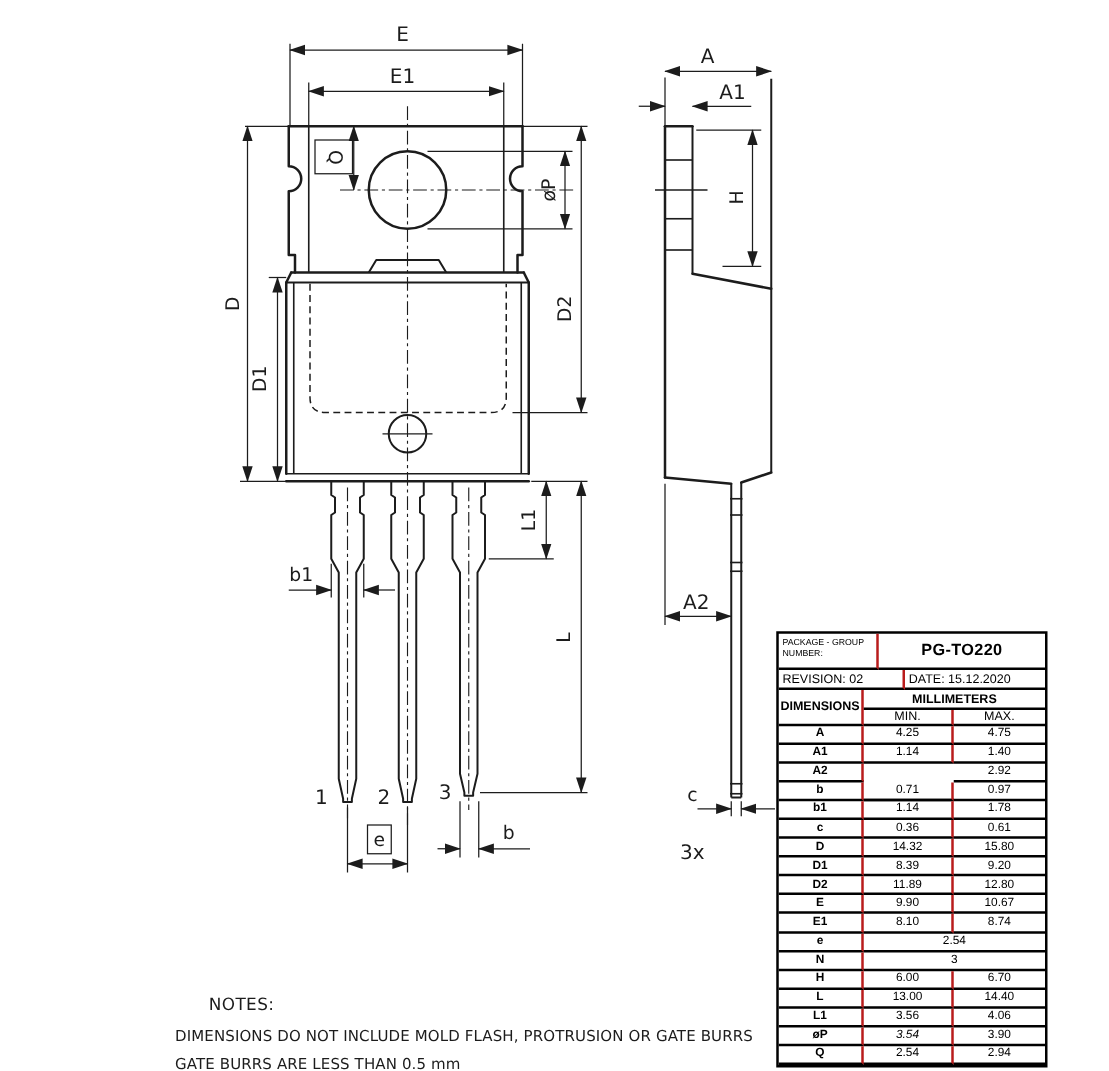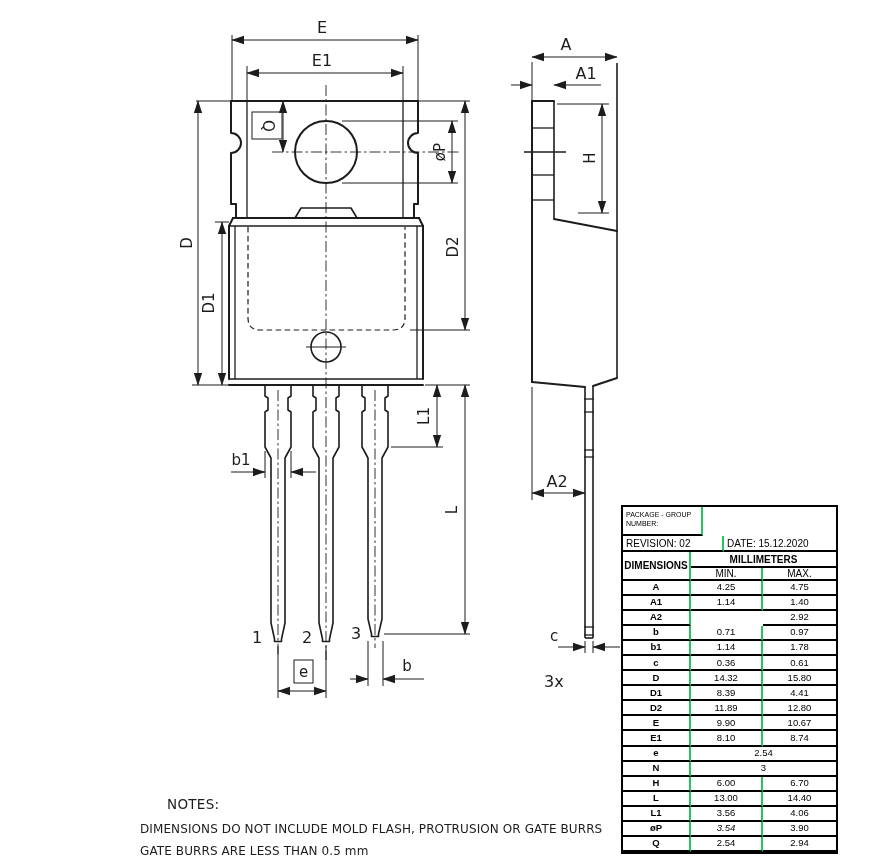--- a/index.html
+++ b/index.html
@@ -20,21 +20,21 @@
   .lblS{font-family:"DejaVu Sans",sans-serif;font-size:16px;fill:#1c1c1c;}
 
   
   #dim-grid{position:absolute;left:621px;top:505px;width:217px;height:349px;
     box-sizing:border-box;border:2px solid #000;background:#fff;display:grid;
     grid-template-columns:68px 12px 21px 39px 11px 62px;
     grid-template-rows:29px 16px 16px 13px repeat(18,15.05px);
     font-family:"Liberation Sans",sans-serif;color:#000;}
   .cell{display:flex;align-items:center;justify-content:center;box-sizing:border-box;
         font-size:9.5px;line-height:1.1;overflow:hidden;}
-  .br{border-right:2px solid #22c55e;}
+  .br{border-right:2px solid #b91c1c;}
   .bb{border-bottom:2px solid #000;}
   .bold{font-weight:bold;}
   .pkg-label{justify-content:flex-start;align-items:flex-start;text-align:left;
              font-size:7px;padding:3px 0 0 3px;line-height:1.3;white-space:pre-line;}
   .pkg-name{font-size:13px;font-weight:bold;letter-spacing:.3px;}
   .row2{font-size:10px;justify-content:flex-start;padding-left:3px;}
   .hdr{font-size:10px;}
 
   
   #notes{position:absolute;left:140px;top:782px;color:#1c1c1c;}
@@ -207,20 +207,21 @@
     <line class="dimE" x1="620" y1="647" x2="593" y2="647"></line>
     <text class="lbl" x="554" y="641" text-anchor="middle">c</text>
 
     <text class="lblS" x="544" y="687">3x</text>
   </g>
 </svg>
 
   <div id="dim-grid">
     <div class="cell pkg-label br bb" style="grid-column:1/3;grid-row:1;">PACKAGE - GROUP
 NUMBER:</div>
+    <div class="cell pkg-name bb" style="grid-column:3/7;grid-row:1;">PG-TO220</div>
 
     <div class="cell row2 br bb" style="grid-column:1/4;grid-row:2;">REVISION: 02</div>
     <div class="cell row2 bb" style="grid-column:4/7;grid-row:2;">DATE: 15.12.2020</div>
 
     <div class="cell hdr bold br bb" style="grid-column:1/2;grid-row:3/5;">DIMENSIONS</div>
     <div class="cell hdr bold bb" style="grid-column:2/7;grid-row:3;">MILLIMETERS</div>
     <div class="cell hdr br bb" style="grid-column:2/5;grid-row:4;">MIN.</div>
     <div class="cell hdr bb" style="grid-column:5/7;grid-row:4;">MAX.</div>
 
   <div class="cell bold br bb" style="grid-area: 5 / 1 / auto / 2;">A</div>
@@ -239,21 +240,21 @@
       <div class="cell br bb" style="grid-area: 9 / 2 / auto / 5;">1.14</div>
       <div class="cell bb" style="grid-area: 9 / 5 / auto / 7;">1.78</div>
       <div class="cell bold br bb" style="grid-area: 10 / 1 / auto / 2;">c</div>
       <div class="cell br bb" style="grid-area: 10 / 2 / auto / 5;">0.36</div>
       <div class="cell bb" style="grid-area: 10 / 5 / auto / 7;">0.61</div>
       <div class="cell bold br bb" style="grid-area: 11 / 1 / auto / 2;">D</div>
       <div class="cell br bb" style="grid-area: 11 / 2 / auto / 5;">14.32</div>
       <div class="cell bb" style="grid-area: 11 / 5 / auto / 7;">15.80</div>
       <div class="cell bold br bb" style="grid-area: 12 / 1 / auto / 2;">D1</div>
       <div class="cell br bb" style="grid-area: 12 / 2 / auto / 5;">8.39</div>
-      <div class="cell bb" style="grid-area: 12 / 5 / auto / 7;">4.41</div>
+      <div class="cell bb" style="grid-area: 12 / 5 / auto / 7;">9.20</div>
       <div class="cell bold br bb" style="grid-area: 13 / 1 / auto / 2;">D2</div>
       <div class="cell br bb" style="grid-area: 13 / 2 / auto / 5;">11.89</div>
       <div class="cell bb" style="grid-area: 13 / 5 / auto / 7;">12.80</div>
       <div class="cell bold br bb" style="grid-area: 14 / 1 / auto / 2;">E</div>
       <div class="cell br bb" style="grid-area: 14 / 2 / auto / 5;">9.90</div>
       <div class="cell bb" style="grid-area: 14 / 5 / auto / 7;">10.67</div>
       <div class="cell bold br bb" style="grid-area: 15 / 1 / auto / 2;">E1</div>
       <div class="cell br bb" style="grid-area: 15 / 2 / auto / 5;">8.10</div>
       <div class="cell bb" style="grid-area: 15 / 5 / auto / 7;">8.74</div>
       <div class="cell bold br bb" style="grid-area: 16 / 1 / auto / 2;">e</div>

